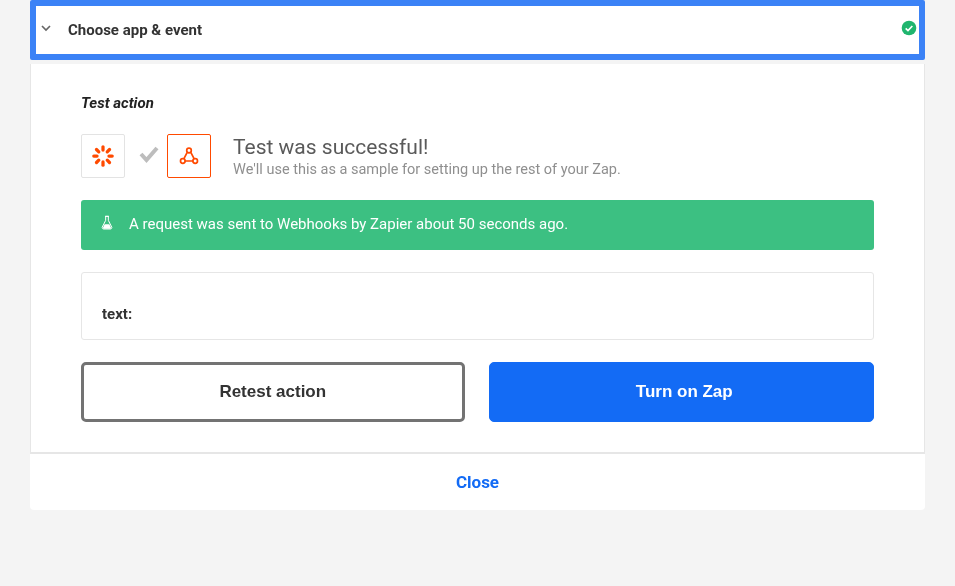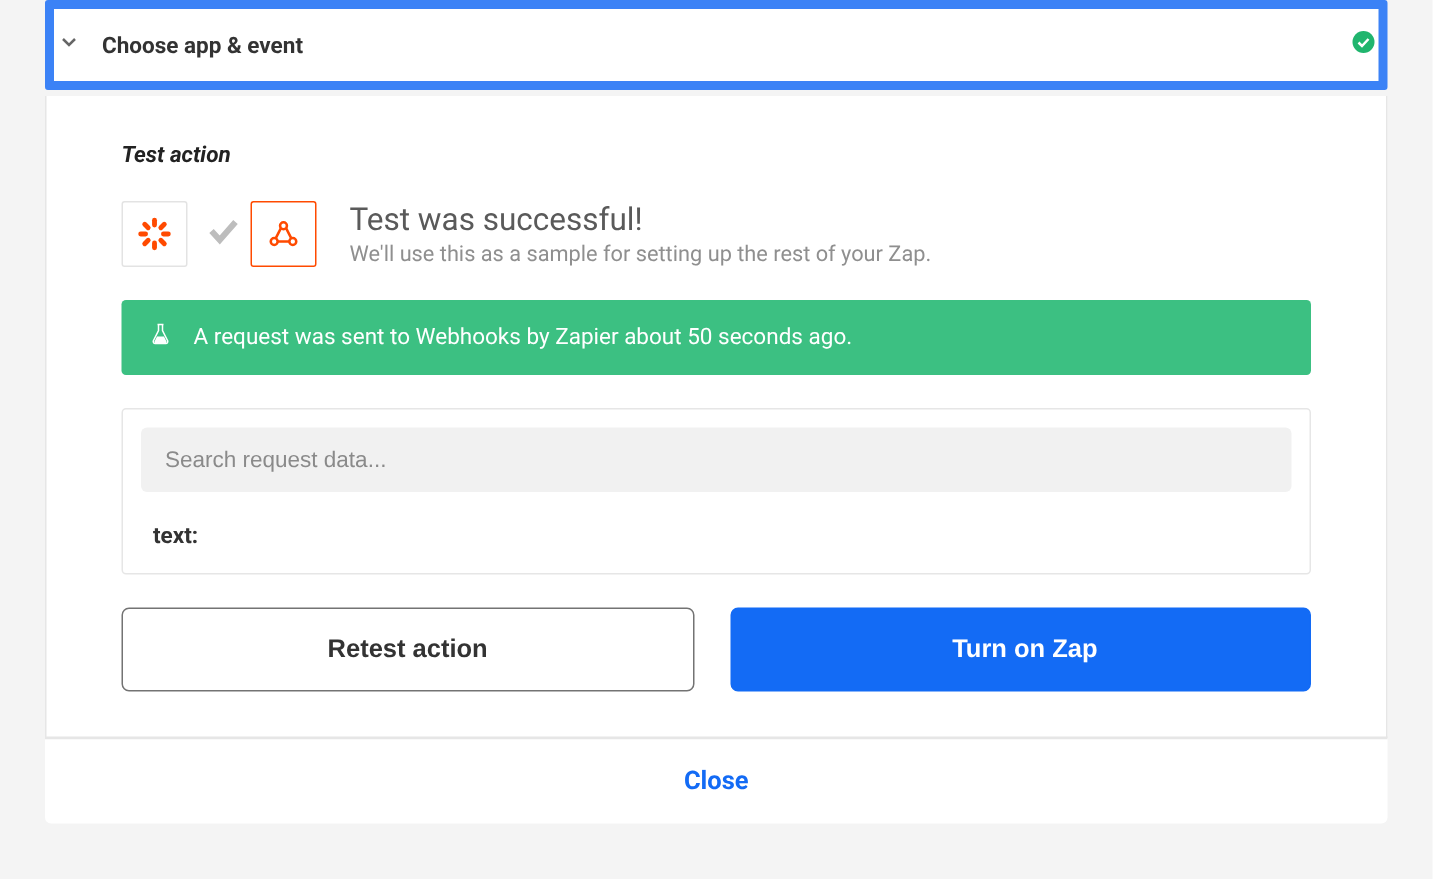--- a/index.html
+++ b/index.html
@@ -132,21 +132,21 @@
     flex: 1;
     padding: 17px 10px;
     font-size: 17px;
     font-weight: 700;
     border-radius: 5px;
     cursor: pointer;
     text-align: center;
   }
   .btn.outline {
     background: #fff;
-    border: 1px solid #737373;
+    border: 3px solid #737373;
     color: #333;
   }
   .btn.primary {
     background: #136bf5;
     border: 1px solid #136bf5;
     color: #fff;
     padding-left: 16px;
   }
   .close-bar {
     background: #fff;
@@ -224,21 +224,20 @@
       <span class="flask">
         <svg width="16" height="16" viewBox="0 0 24 24" fill="#fff">
             <path d="M10 2h4v6l5 10a2 2 0 0 1-1.8 3H6.8A2 2 0 0 1 5 18l5-10V2z M9 2h6" stroke="#fff" stroke-width="1.5" fill="none"></path>
             <path d="M8.5 14h7l2.5 5a1 1 0 0 1-.9 1.5H6.9A1 1 0 0 1 6 19l2.5-5z" fill="#fff"></path>
           </svg>
       </span>
       <span>A request was sent to Webhooks by Zapier about 50 seconds ago.</span>
     </div>
 
     <div class="data-box">
-      <input class="search-input" type="text" placeholder="Search request data..." style="">
       <div class="data-row">text:</div>
     </div>
 
     <div class="btn-row">
       <button class="btn outline">Retest action</button>
       <button class="btn primary">Turn on Zap</button>
     </div>
   </div>
 
 </div>

